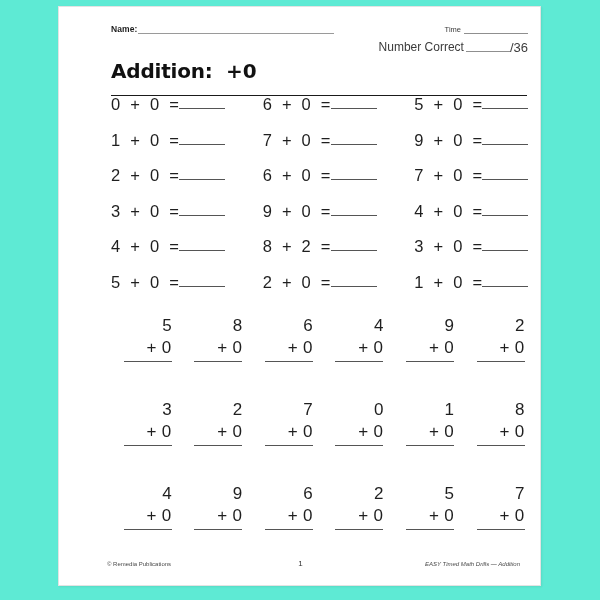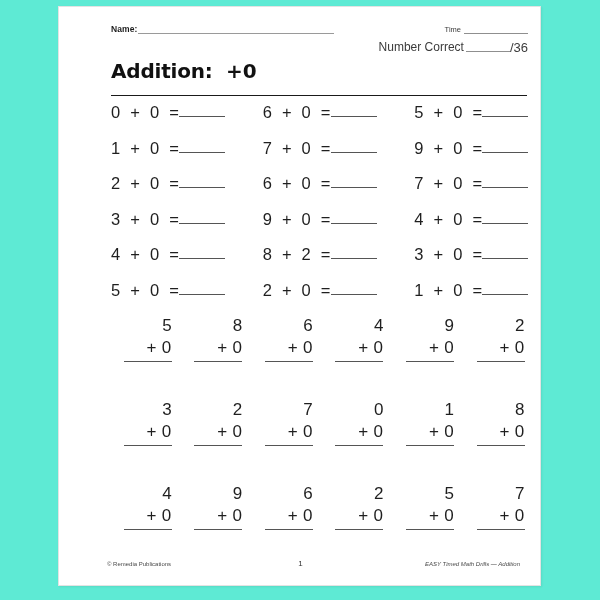--- a/index.html
+++ b/index.html
@@ -129,21 +129,20 @@
   
   #hsection {
     position: absolute;
     left: 52px;
     top: 88px;
     width: 424px;
   }
   .hrow {
     display: flex;
     height: 35.5px;
-    align-items: center;
     gap: 31px;
   }
   .hcell {
     width: 141px;
     display: flex;
     align-items: baseline;
     box-sizing: border-box;
   }
   .hcell .eq {
     font-family: "Liberation Sans", sans-serif;

